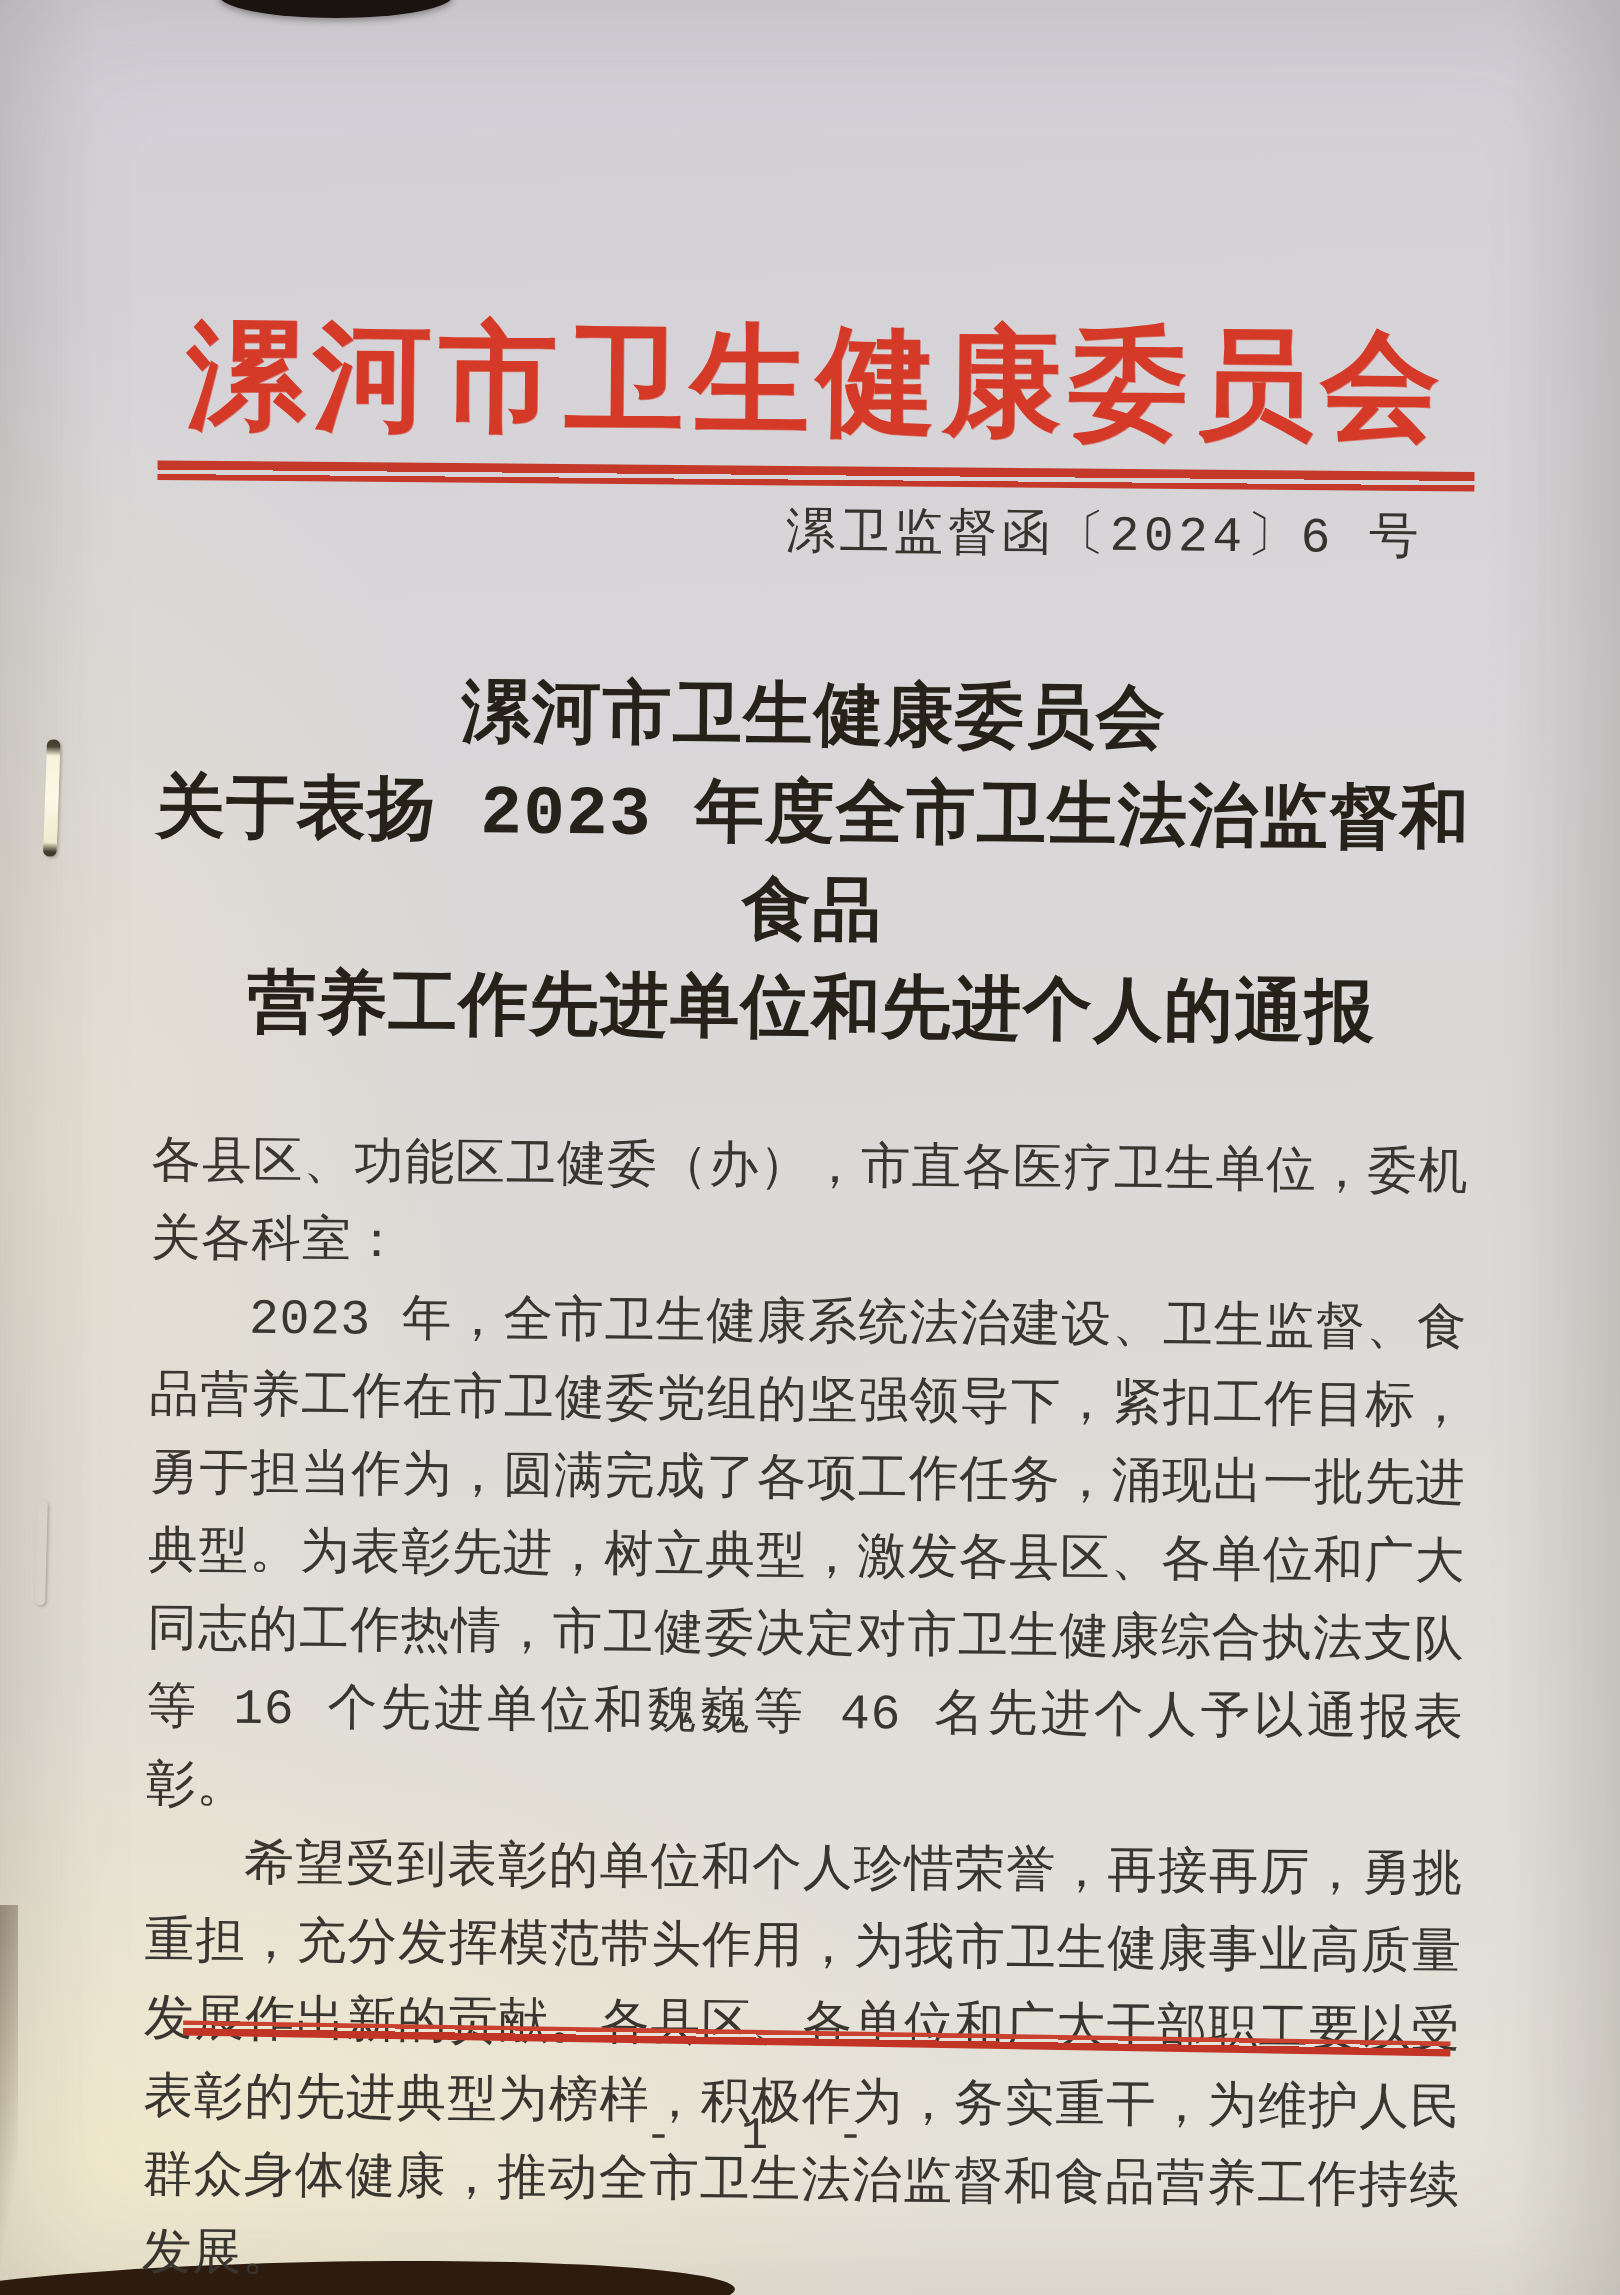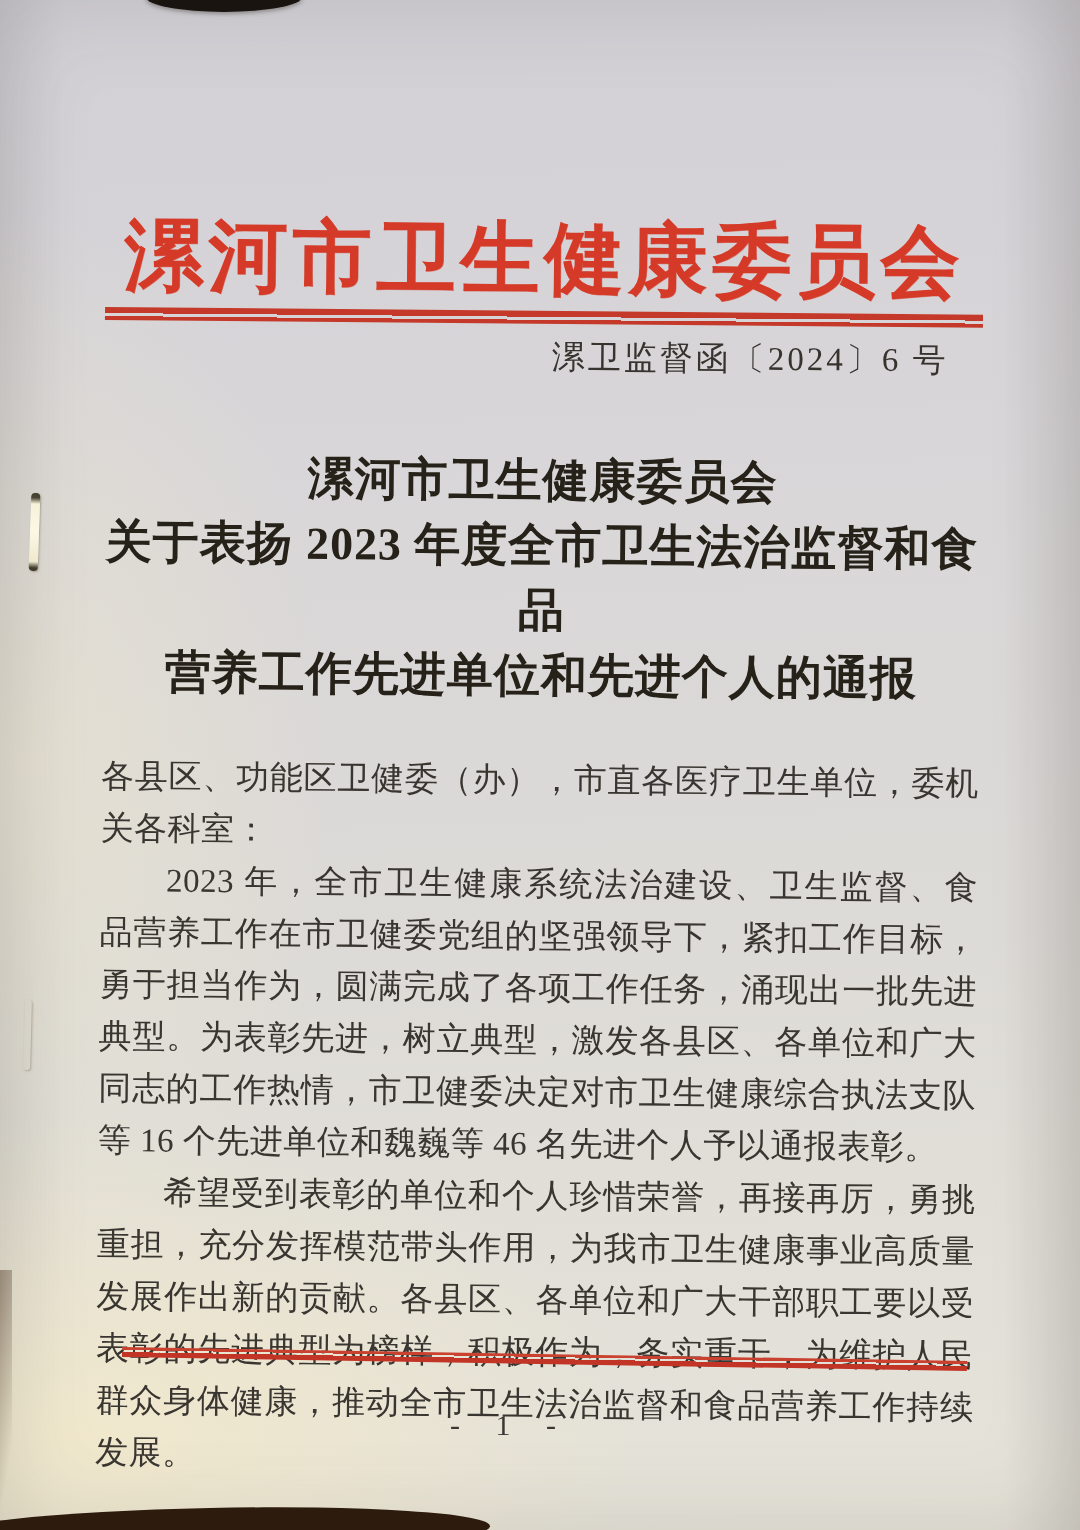--- a/index.html
+++ b/index.html
@@ -8,20 +8,21 @@
     background: #241softened;
     background: #26170c;
     overflow: hidden;
     font-family: "Liberation Serif", "DejaVu Serif", serif;
   }
   .photo {
     position: relative;
     width: 1080px; height: 1530px;
     overflow: hidden;
     background: #26170c;
+    font-family: Liberation Mono, monospace;
   }
   .paper {
     position: absolute; inset: 0;
     background:
       radial-gradient(900px 520px at 8% 94%, rgba(242,233,203,0.9), rgba(242,233,203,0) 62%),
       radial-gradient(420px 800px at 3% 50%, rgba(236,229,206,0.55), rgba(236,229,206,0) 70%),
       linear-gradient(90deg, rgba(110,105,100,0.10), rgba(110,105,100,0) 6% 93%, rgba(110,105,100,0.14)),
       linear-gradient(178deg, #d2d0d6 0%, #d8d6d8 30%, #dddbd7 62%, #e6e3d9 100%);
     box-shadow: inset 0 0 90px rgba(90,85,80,0.18);
   }

